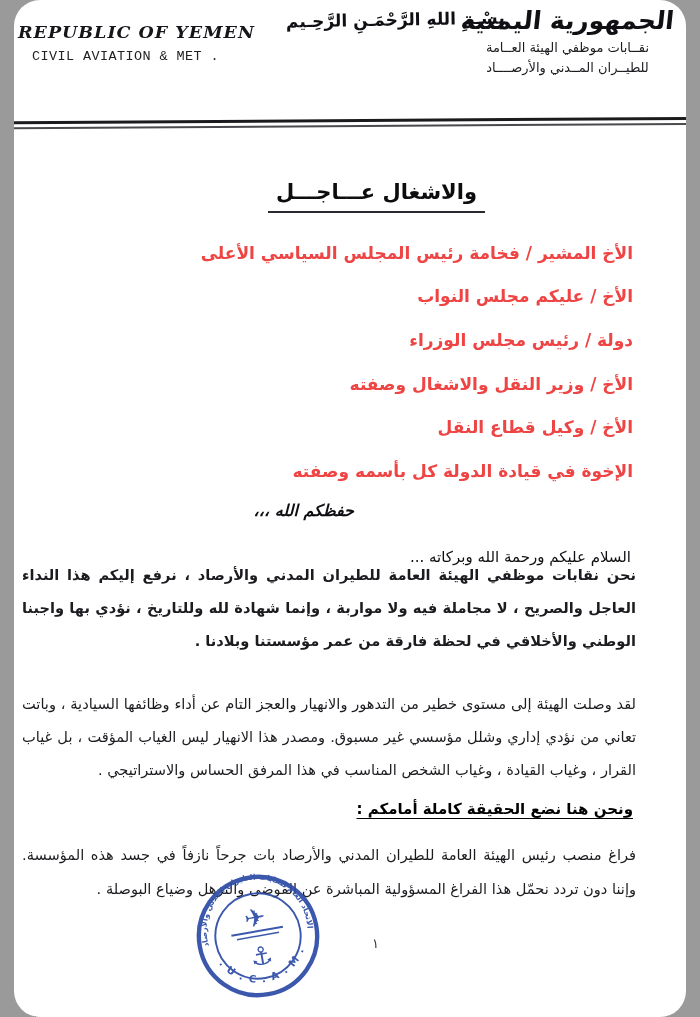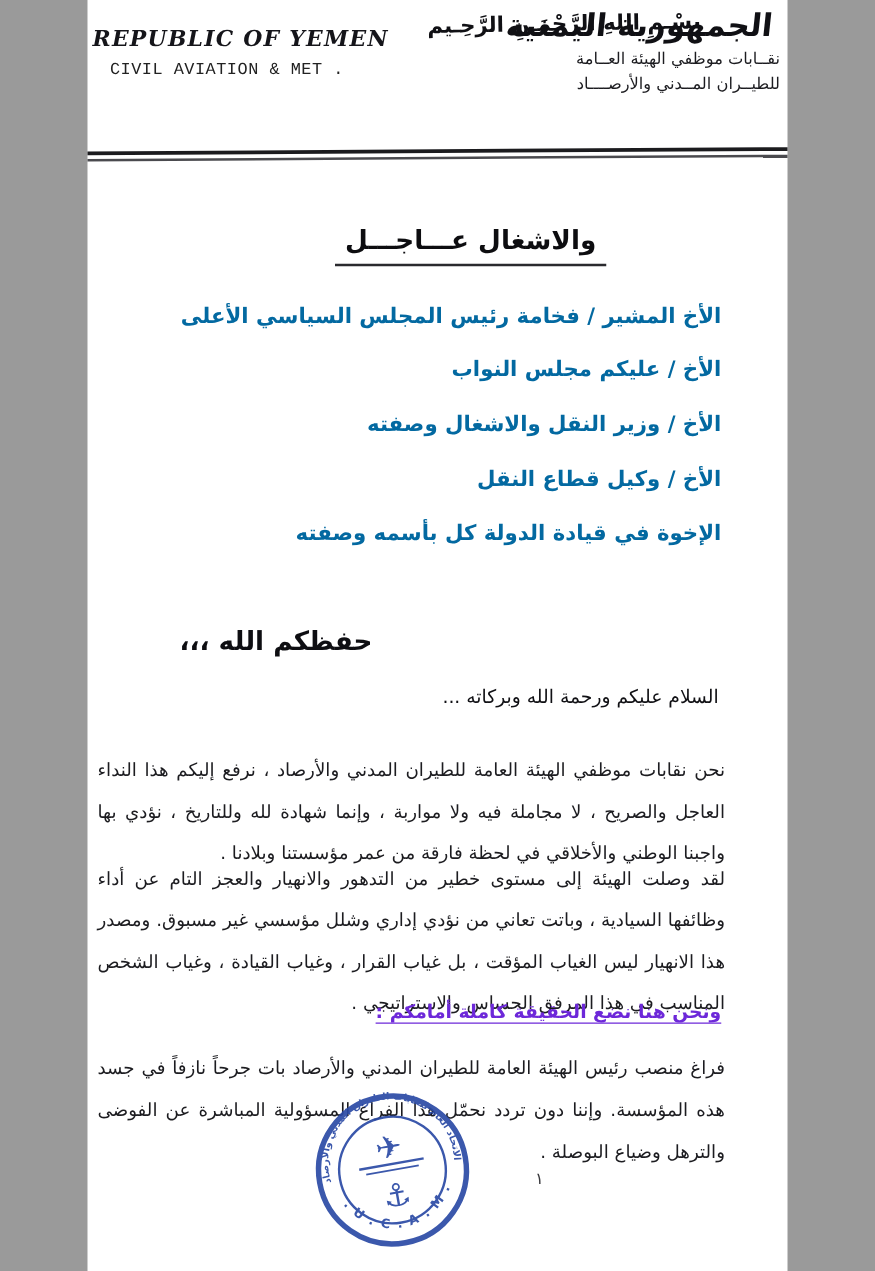--- a/index.html
+++ b/index.html
@@ -1,23 +1,24 @@
 <!DOCTYPE html>
 <html lang="ar"><head>
 <meta charset="utf-8">
 <style>
   html,body{margin:0;padding:0;background:#9a9a9a;}
   .page{
     position:relative;
-    width:560px;height:1017px;
+    width:672px;height:1017px;
     margin:0 auto;
     background:#ffffff;
     overflow:hidden;
     font-family:"DejaVu Sans", sans-serif;
     color:#1a1a1a;
+    border-radius:26px;
   }
   
   .hdr-left{
     position:absolute;left:4px;top:22px;width:215px;text-align:center;
   }
   .hdr-left .rep{
     font-family:"DejaVu Serif", serif;
     font-style:italic;font-weight:bold;
     font-size:17.5px;letter-spacing:1px;white-space:nowrap;
     color:#15151a;
@@ -34,21 +35,21 @@
   }
   .hdr-right{
     position:absolute;right:6px;top:6px;width:225px;text-align:center;direction:rtl;
   }
   .hdr-right .calli{
     font-size:25px;font-weight:bold;color:#101014;
     transform:skewX(-6deg);
     white-space:nowrap;letter-spacing:-1px;
   }
   .hdr-right .sub{
-    font-size:13px;margin-top:5px;color:#1c1c20;white-space:nowrap;text-align:right;
+    font-size:13px;margin-top:5px;color:#1c1c20;white-space:nowrap;
   }
   .rule{
     position:absolute;left:-4px;top:119px;width:708px;height:3px;
     border-top:3px solid #1b1b1e;
     border-bottom:2px solid #4a4a4e;
     transform:rotate(-0.35deg);
   }
   
   .doc-title{
     position:absolute;top:180px;left:calc(50% - 82px);
@@ -57,45 +58,45 @@
     padding:0 8px 7px 8px;
     direction:rtl;white-space:nowrap;
   }
   
   .addr-list{
     position:absolute;top:231px;right:53px;left:40px;
     direction:rtl;text-align:right;
   }
   .addr{
     height:43.6px;display:flex;align-items:center;
-    font-size:17px;font-weight:bold;color:#0369a1;
+    font-size:17px;font-weight:bold;color:#ef4444;
     white-space:nowrap;
   }
   .salutation{
     position:absolute;top:501px;right:332px;
-    font-size:21px;font-weight:bold;color:#0e0e12;
-    direction:rtl;white-space:nowrap;
+    font-size:16px;font-weight:bold;color:#0e0e12;
+    direction:rtl;white-space:nowrap;font-style:italic;
   }
   
   .greeting{
     position:absolute;top:548px;right:55px;
     font-size:15px;font-weight:normal;color:#101014;
     direction:rtl;white-space:nowrap;
   }
   .para{
     position:absolute;right:50px;left:8px;
     direction:rtl;
     text-align:justify;
     font-size:14.6px;line-height:33px;color:#1c1c20;
   }
-  .para1{top:600px;}
+  .para1{top:558px;font-weight:bold;}
   .para2{top:687px;}
   .sec-heading{
     position:absolute;top:800px;right:53px;
-    font-size:15px;font-weight:bold;color:#6d28d9;
+    font-size:15px;font-weight:bold;color:#000000;
     text-decoration:underline;text-underline-offset:4px;
     direction:rtl;white-space:nowrap;
   }
   .para3{top:838px;line-height:33.5px;}
   
   .stamp{
     position:absolute;left:181px;top:873px;width:126px;height:126px;
     transform:rotate(-10deg);
     opacity:.92;
   }
@@ -127,20 +128,21 @@
     <div class="sub">للطيــران المــدني والأرصــــاد</div>
   </div>
 
   <div class="rule"></div>
 
   <div class="doc-title">والاشغال عـــاجـــل</div>
 
   <div class="addr-list">
     <div class="addr">الأخ المشير / فخامة رئيس المجلس السياسي الأعلى</div>
     <div class="addr">الأخ / عليكم مجلس النواب</div>
+    <div class="addr">دولة / رئيس مجلس الوزراء</div>
     <div class="addr">الأخ / وزير النقل والاشغال وصفته</div>
     <div class="addr">الأخ / وكيل قطاع النقل</div>
     <div class="addr">الإخوة في قيادة الدولة كل بأسمه وصفته</div>
   </div>
 
   <div class="salutation">حفظكم الله ،،،</div>
 
   <div class="greeting">السلام عليكم ورحمة الله وبركاته ...</div>
 
   <div class="para para1">نحن نقابات موظفي الهيئة العامة للطيران المدني والأرصاد ، نرفع إليكم هذا النداء العاجل والصريح ، لا مجاملة فيه ولا مواربة ، وإنما شهادة لله وللتاريخ ، نؤدي بها واجبنا الوطني والأخلاقي في لحظة فارقة من عمر مؤسستنا وبلادنا .</div>

